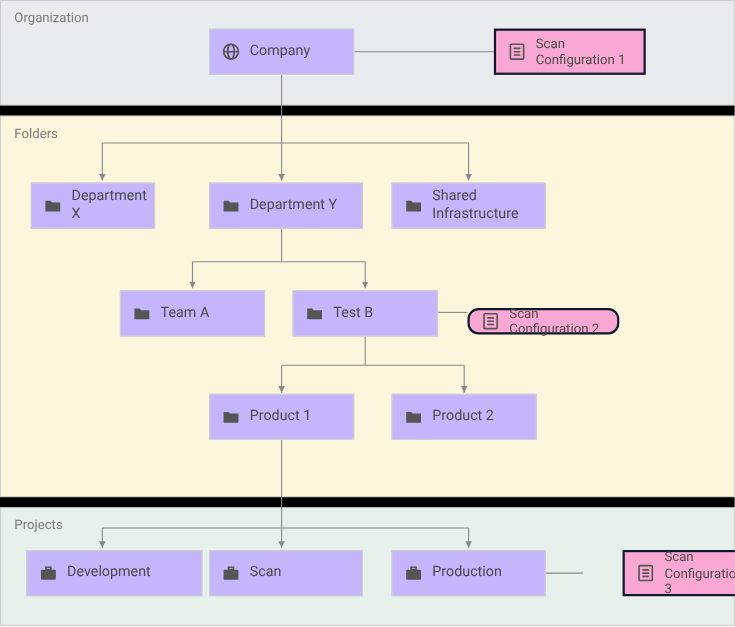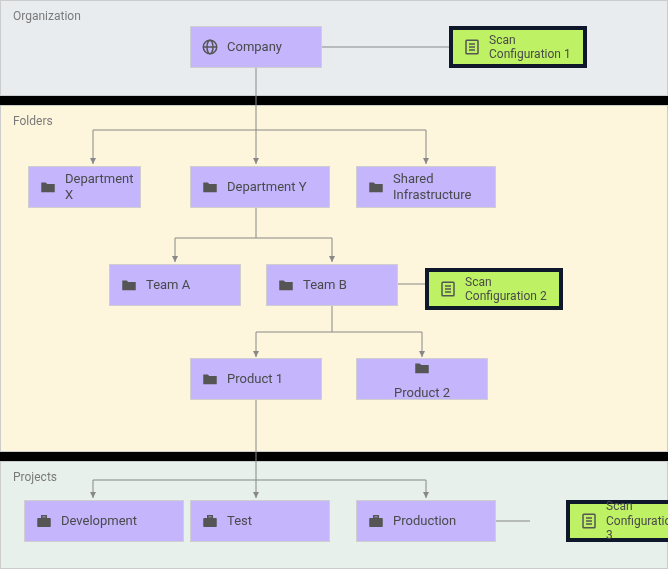--- a/index.html
+++ b/index.html
@@ -8,21 +8,21 @@
   .band { position: absolute; left: 0; width: 100%; border: 1px solid #ccc; text-decoration: underline; }
   .band-org { top: 0; height: 96px; background: #e9ecef; }
   .band-folders { top: 105px; height: 347px; background: #fdf6dd; }
   .band-projects { top: 461px; height: 108px; background: #e7f0ea; padding-left: 10px; }
   .band-label { position: absolute; top: 8px; left: 12px; font-size: 12px; color: #7a7a7a; }
   .sep { position: absolute; left: 0; width: 100%; background: #000; height: 9px; }
   .sep1 { top: 96px; }
   .sep2 { top: 452px; }
   .node { position: absolute; background: #c4b5fd; border: 1px solid #cfcfcf; display: flex; align-items: center; padding: 0 10px; gap: 8px; }
   .node .label { line-height: 1.2; color: #4a4a4a; }
-  .scan { background: #bef264; border: 4px solid #0f172a; }
+  .scan { background: #f9a8d4; border: 2px solid #0f172a; }
   .scan .label { font-size: 12px; }
   .icon { width: 18px; height: 18px; flex: 0 0 18px; display: block; }
   svg.arrows { position: absolute; left: 0; top: 0; width: 668px; height: 570px; pointer-events: none; }
   line.conn { stroke: #888; stroke-width: 1; fill: none; }
   line.hconn { stroke: #888; stroke-width: 1; }
 </style>
 </head>
 <body>
 
 <div class="canvas">
@@ -115,58 +115,58 @@
   <div class="node" style="left:109px; top:264px; width:132px; height:42px;">
     <svg class="icon" viewBox="0 0 24 24">
         <path d="M3 6 h6 l2 2 h10 v11 H3 Z" fill="#555"></path>
       </svg>
     <span class="label">Team A</span>
   </div>
   <div class="node" style="left:266px; top:264px; width:132px; height:42px;">
     <svg class="icon" viewBox="0 0 24 24">
         <path d="M3 6 h6 l2 2 h10 v11 H3 Z" fill="#555"></path>
       </svg>
-    <span class="label">Team B</span>
+    <span class="label">Test B</span>
   </div>
-  <div class="node scan" style="left:425px; top:268px; width:138px; height:42px;">
+  <div class="node scan" style="left:425px; top:280px; width:138px; height:24px;border-radius:10px;">
     <svg class="icon" viewBox="0 0 24 24">
         <rect x="4" y="3" width="16" height="18" rx="1" fill="none" stroke="#555" stroke-width="2"></rect>
         <line x1="8" y1="8" x2="16" y2="8" stroke="#555" stroke-width="2"></line>
         <line x1="8" y1="12" x2="16" y2="12" stroke="#555" stroke-width="2"></line>
         <line x1="8" y1="16" x2="16" y2="16" stroke="#555" stroke-width="2"></line>
       </svg>
     <span class="label">Scan Configuration 2</span>
   </div>
 
   <div class="node" style="left:190px; top:358px; width:132px; height:42px;">
     <svg class="icon" viewBox="0 0 24 24">
         <path d="M3 6 h6 l2 2 h10 v11 H3 Z" fill="#555"></path>
       </svg>
     <span class="label">Product 1</span>
   </div>
-  <div class="node" style="left:356px; top:358px; width:132px; height:42px;flex-direction:column;">
+  <div class="node" style="left:356px; top:358px; width:132px; height:42px;">
     <svg class="icon" viewBox="0 0 24 24">
         <path d="M3 6 h6 l2 2 h10 v11 H3 Z" fill="#555"></path>
       </svg>
     <span class="label">Product 2</span>
   </div>
 
   <div class="node" style="left:24px; top:500px; width:160px; height:42px;">
     <svg class="icon" viewBox="0 0 24 24">
         <rect x="3" y="8" width="18" height="12" rx="1" fill="#555"></rect>
         <rect x="9" y="5" width="6" height="3" fill="none" stroke="#555" stroke-width="2"></rect>
       </svg>
     <span class="label">Development</span>
   </div>
   <div class="node" style="left:190px; top:500px; width:140px; height:42px;">
     <svg class="icon" viewBox="0 0 24 24">
         <rect x="3" y="8" width="18" height="12" rx="1" fill="#555"></rect>
         <rect x="9" y="5" width="6" height="3" fill="none" stroke="#555" stroke-width="2"></rect>
       </svg>
-    <span class="label">Test</span>
+    <span class="label">Scan</span>
   </div>
   <div class="node" style="left:356px; top:500px; width:140px; height:42px;">
     <svg class="icon" viewBox="0 0 24 24">
         <rect x="3" y="8" width="18" height="12" rx="1" fill="#555"></rect>
         <rect x="9" y="5" width="6" height="3" fill="none" stroke="#555" stroke-width="2"></rect>
       </svg>
     <span class="label">Production</span>
   </div>
   <div class="node scan" style="left:530px; top:500px; width:128px; height:42px;margin-left:36px;">
     <svg class="icon" viewBox="0 0 24 24">

